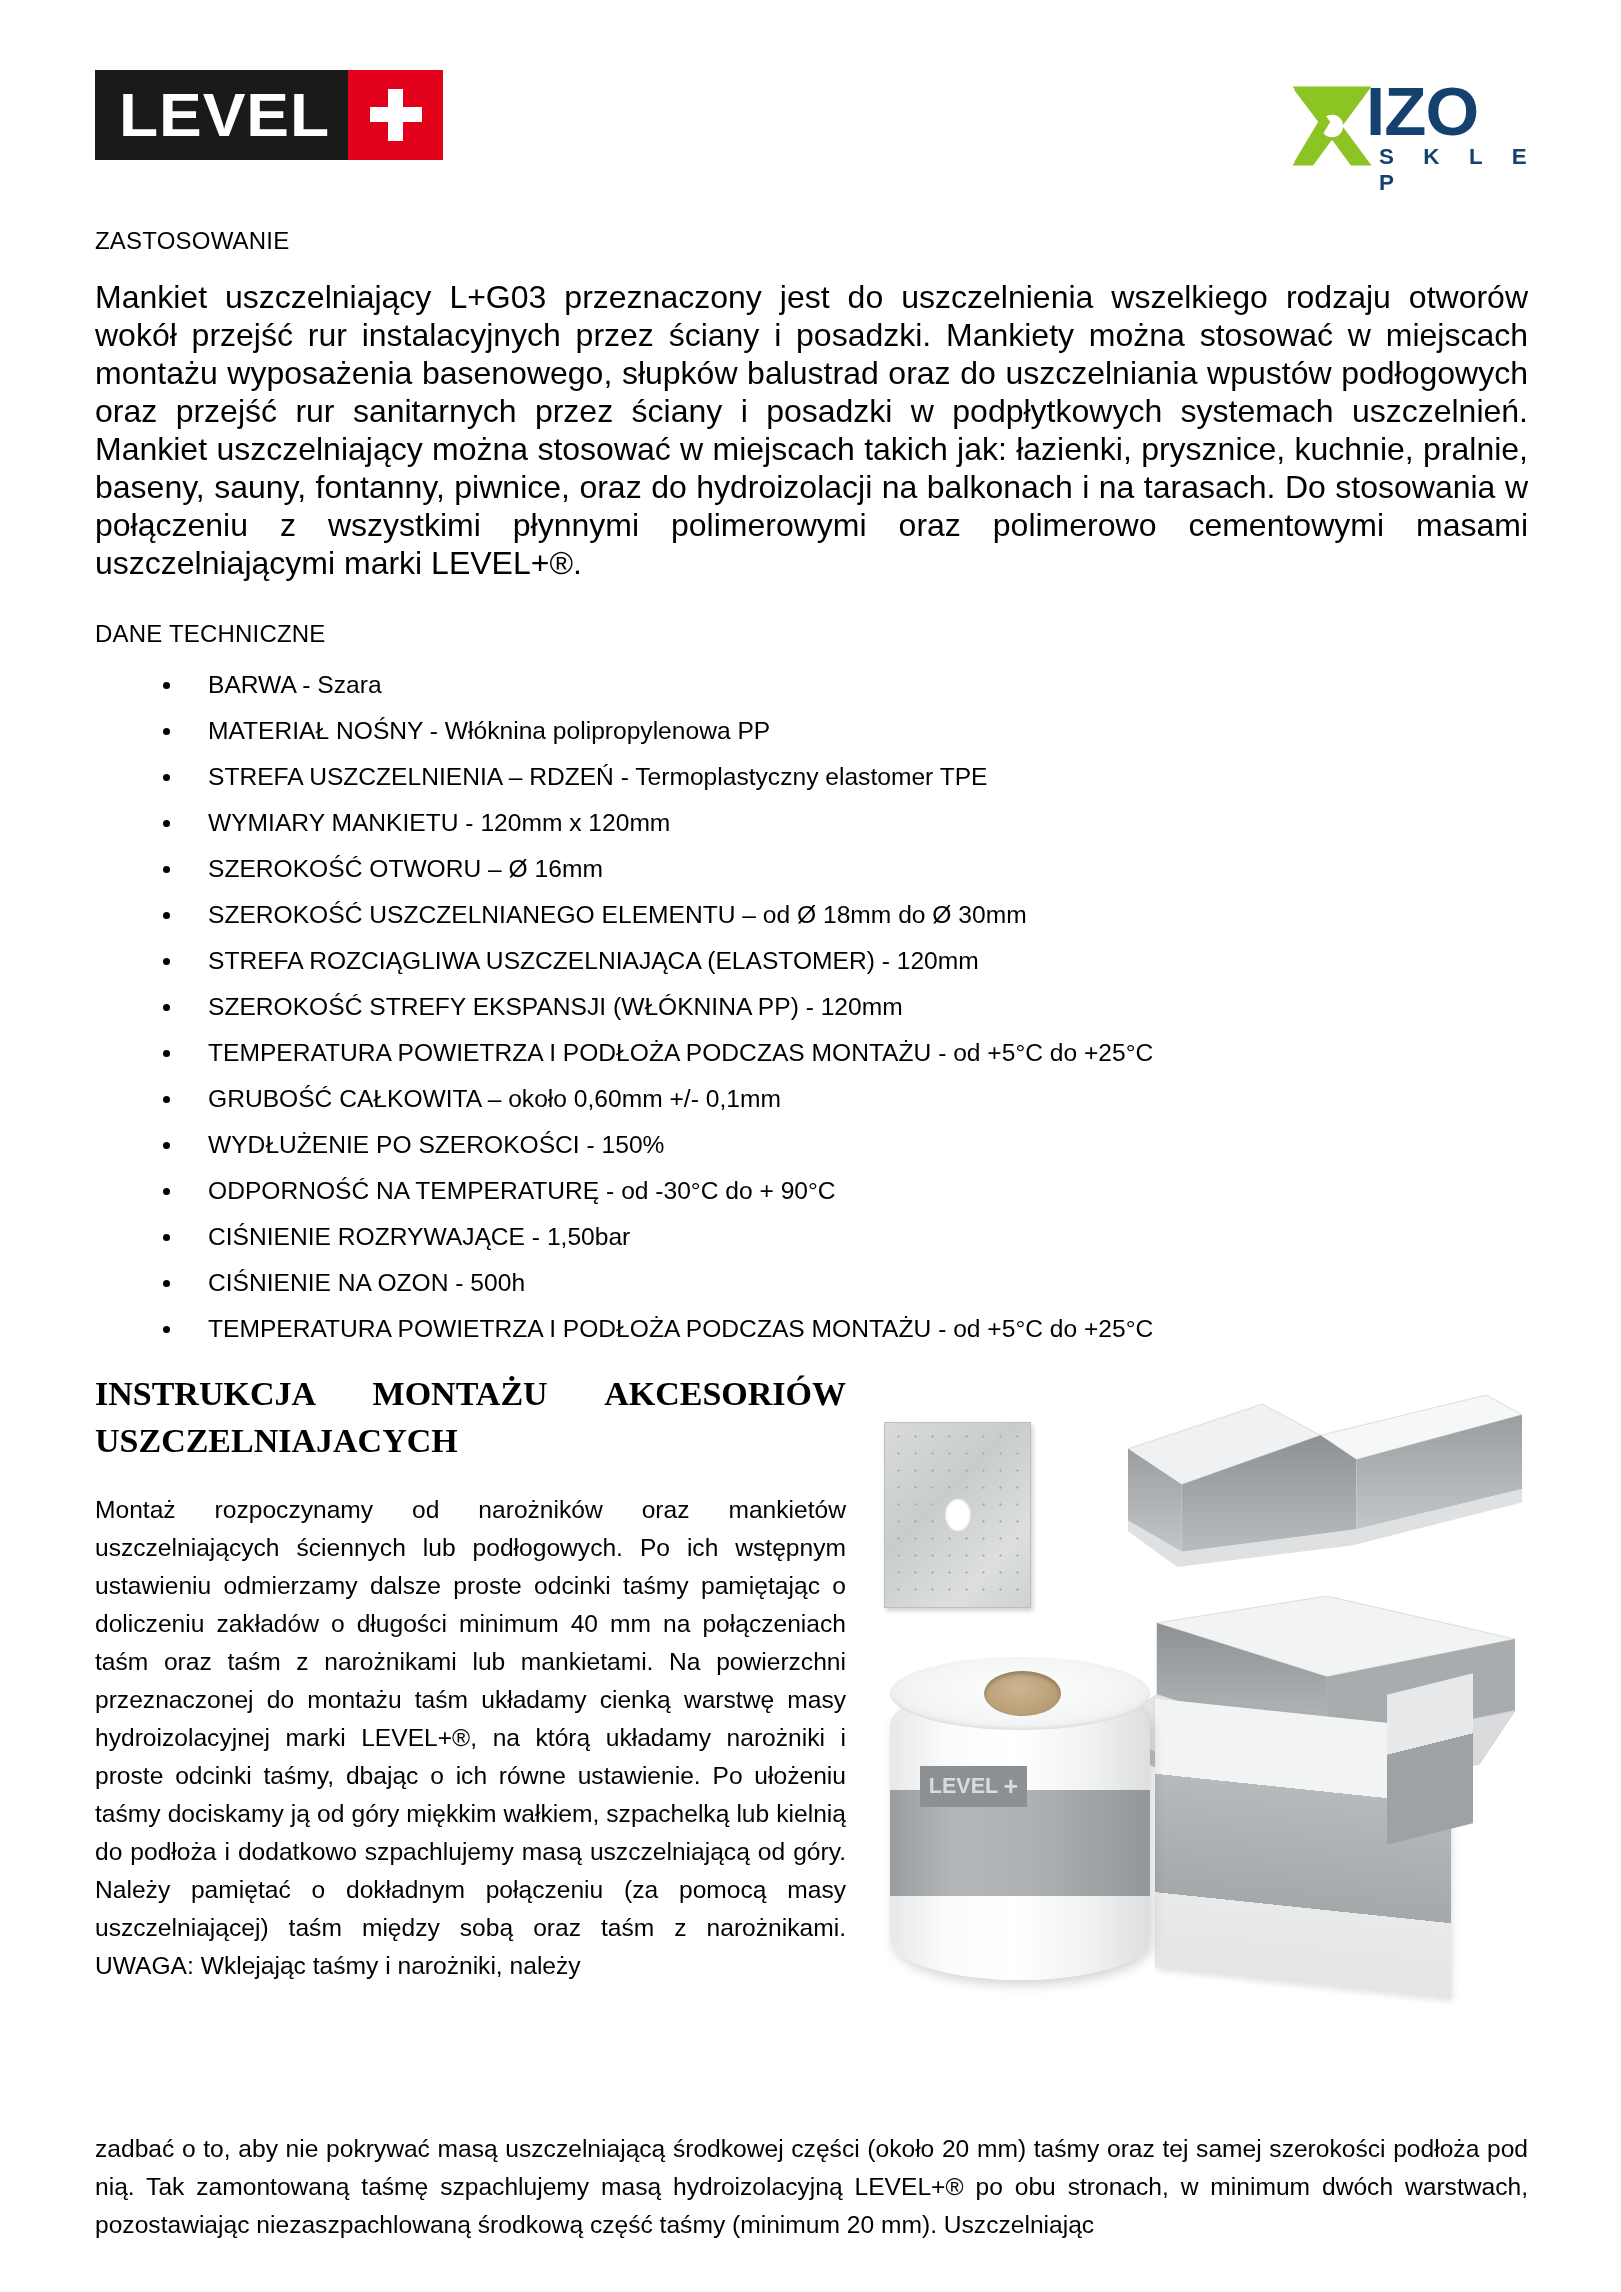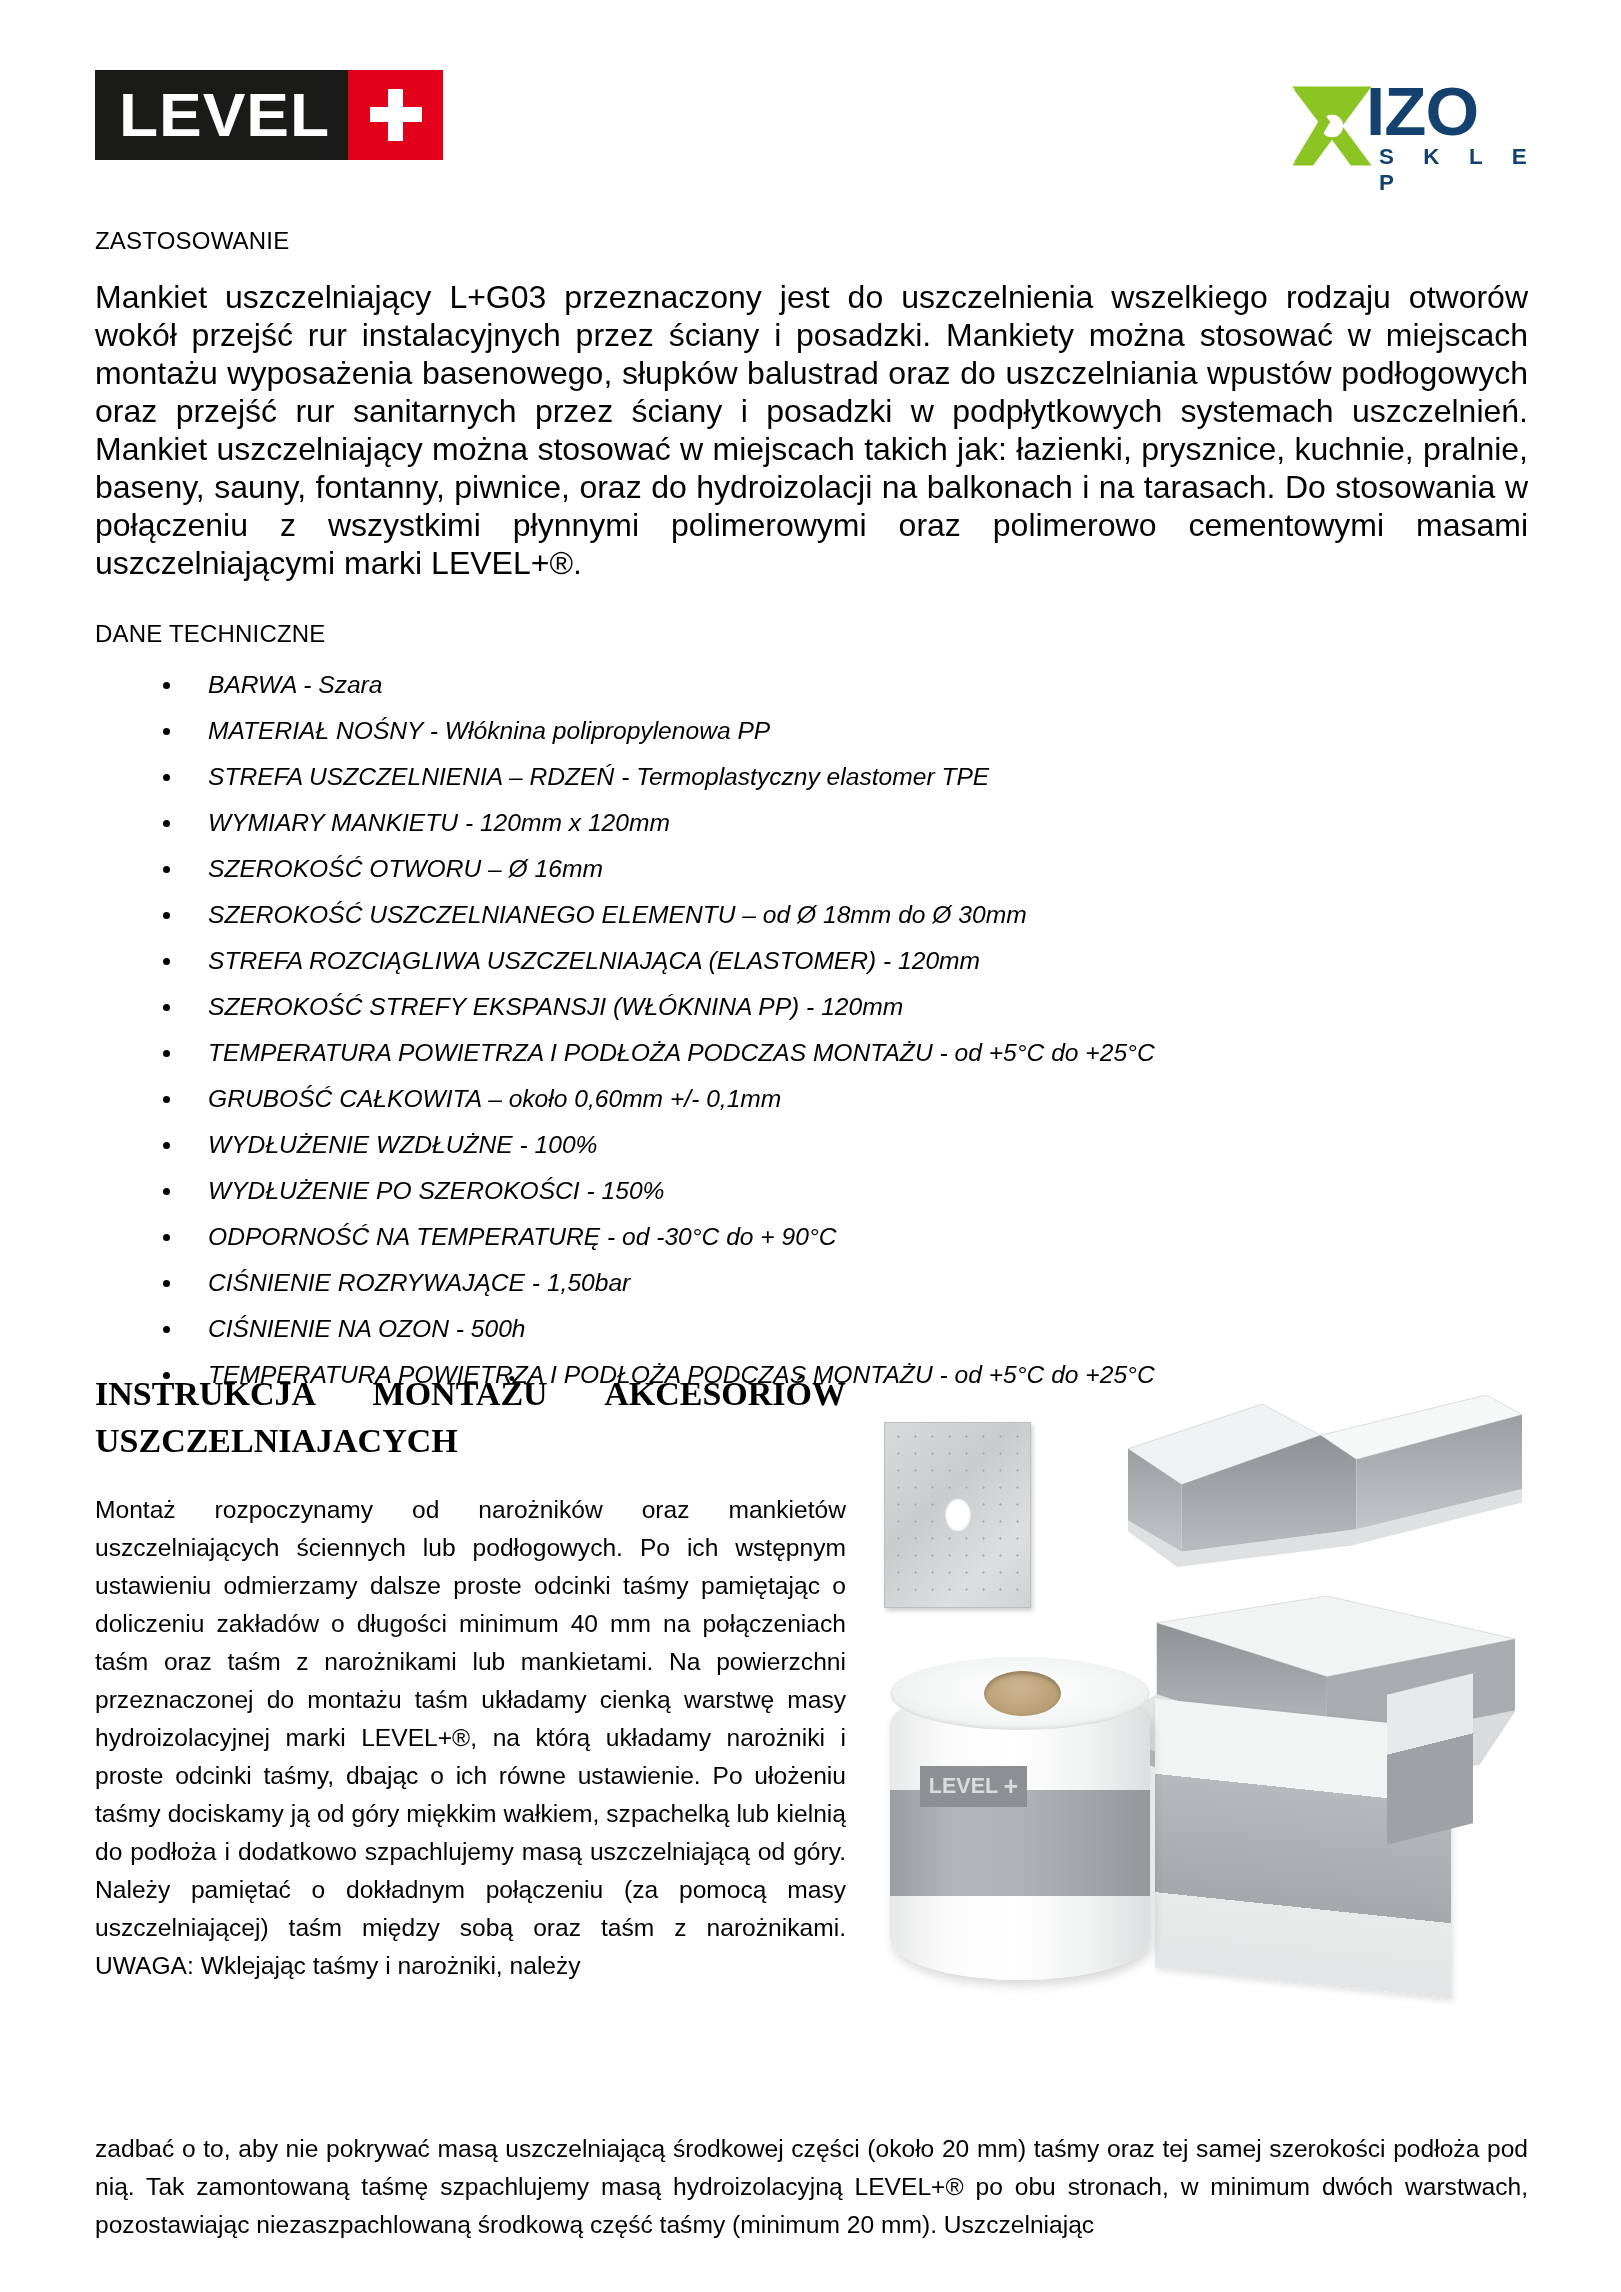--- a/index.html
+++ b/index.html
@@ -127,21 +127,20 @@
     line-height: 38px;
     text-align: justify;
     margin: 0;
   }
   .gap-a { height: 38px; }
 
   ul.specs {
     list-style: none;
     margin: 0;
     padding: 0 0 0 57px;
-    font-style: italic;
   }
   ul.specs li {
     position: relative;
     font-family: "Liberation Sans", sans-serif;
     font-size: 24.6px;
     line-height: 27px;
     padding: 0 0 0 56px;
     margin: 0 0 19px 0;
     white-space: nowrap;
   }
@@ -357,21 +356,20 @@
       <li>BARWA - Szara</li>
       <li>MATERIAŁ NOŚNY - Włóknina polipropylenowa PP</li>
       <li>STREFA USZCZELNIENIA – RDZEŃ - Termoplastyczny elastomer TPE</li>
       <li>WYMIARY MANKIETU - 120mm x 120mm</li>
       <li>SZEROKOŚĆ OTWORU – Ø 16mm</li>
       <li>SZEROKOŚĆ USZCZELNIANEGO ELEMENTU – od Ø 18mm do Ø 30mm</li>
       <li>STREFA ROZCIĄGLIWA USZCZELNIAJĄCA (ELASTOMER) - 120mm</li>
       <li>SZEROKOŚĆ STREFY EKSPANSJI (WŁÓKNINA PP) - 120mm</li>
       <li>TEMPERATURA POWIETRZA I PODŁOŻA PODCZAS MONTAŻU - od +5°C do +25°C</li>
       <li>GRUBOŚĆ CAŁKOWITA – około 0,60mm +/- 0,1mm</li>
-      <li>WYDŁUŻENIE WZDŁUŻNE - 100%</li>
       <li>WYDŁUŻENIE PO SZEROKOŚCI - 150%</li>
       <li>ODPORNOŚĆ NA TEMPERATURĘ - od -30°C do + 90°C</li>
       <li>CIŚNIENIE ROZRYWAJĄCE - 1,50bar</li>
       <li>CIŚNIENIE NA OZON - 500h</li>
       <li>TEMPERATURA POWIETRZA I PODŁOŻA PODCZAS MONTAŻU - od +5°C do +25°C</li>
     </ul>
   </div>
 
   <div class="twocol">
 

